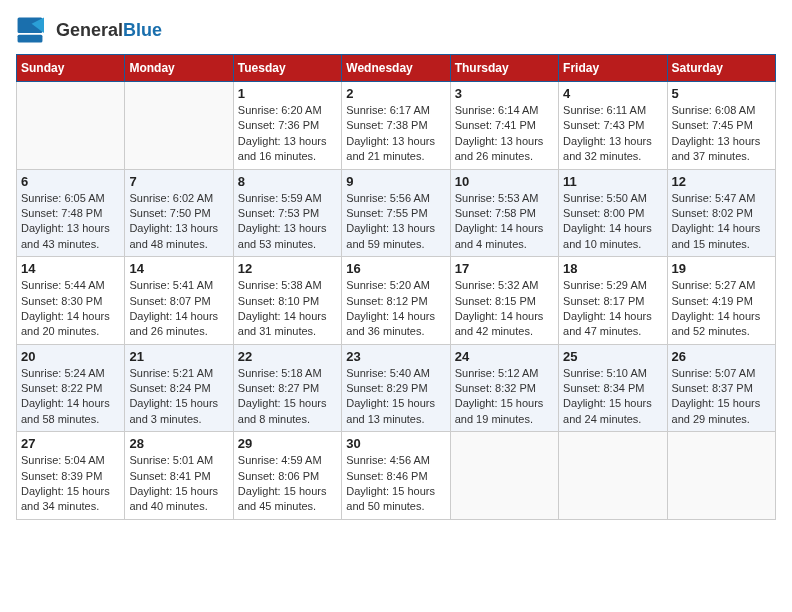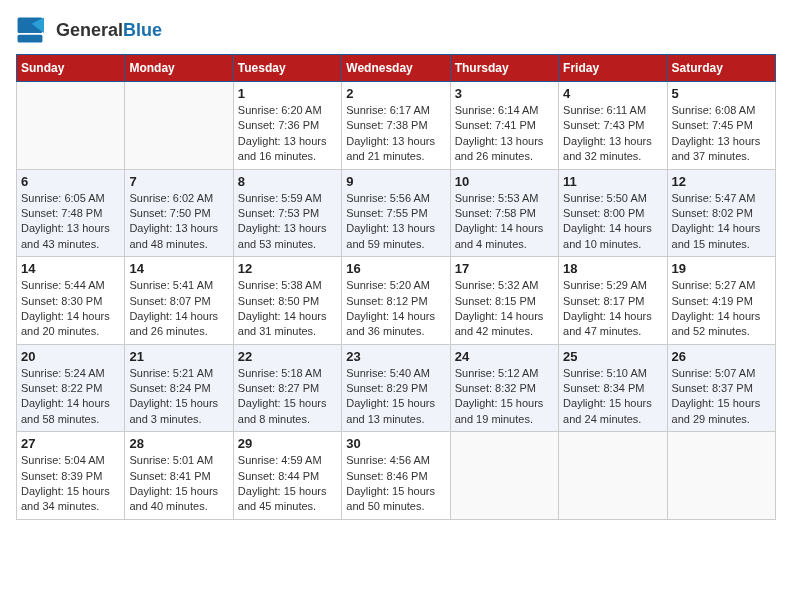--- a/index.html
+++ b/index.html
@@ -202,21 +202,21 @@
         </td>
         <td>
           <div class="day-number">14</div>
           <div class="day-info">Sunrise: 5:41 AM
 Sunset: 8:07 PM
 Daylight: 14 hours and 26 minutes.</div>
         </td>
         <td>
           <div class="day-number">12</div>
           <div class="day-info">Sunrise: 5:38 AM
-Sunset: 8:50 PM
+Sunset: 8:10 PM
 Daylight: 14 hours and 31 minutes.</div>
         </td>
         <td>
           <div class="day-number">16</div>
           <div class="day-info">Sunrise: 5:20 AM
 Sunset: 8:12 PM
 Daylight: 14 hours and 36 minutes.</div>
         </td>
         <td>
           <div class="day-number">17</div>
@@ -290,21 +290,21 @@
         </td>
         <td>
           <div class="day-number">28</div>
           <div class="day-info">Sunrise: 5:01 AM
 Sunset: 8:41 PM
 Daylight: 15 hours and 40 minutes.</div>
         </td>
         <td>
           <div class="day-number">29</div>
           <div class="day-info">Sunrise: 4:59 AM
-Sunset: 8:44 PM
+Sunset: 8:06 PM
 Daylight: 15 hours and 45 minutes.</div>
         </td>
         <td>
           <div class="day-number">30</div>
           <div class="day-info">Sunrise: 4:56 AM
 Sunset: 8:46 PM
 Daylight: 15 hours and 50 minutes.</div>
         </td>
         <td class="empty"></td>
         <td class="empty"></td>

